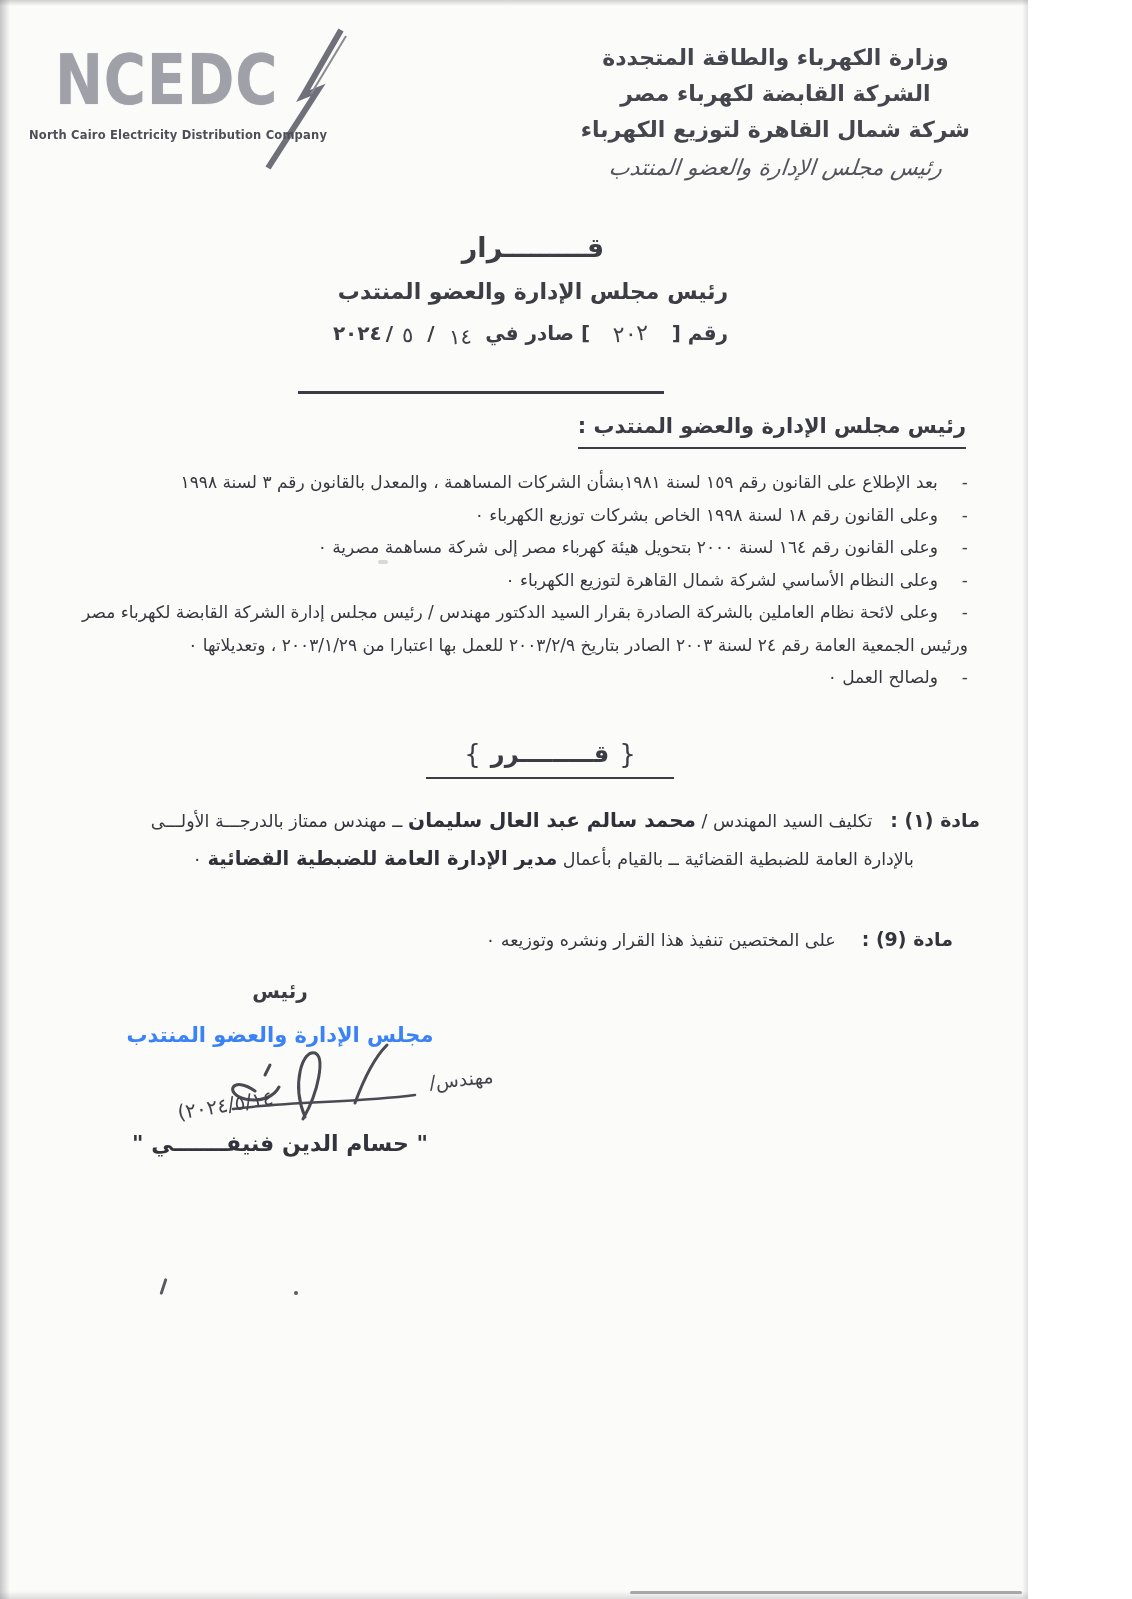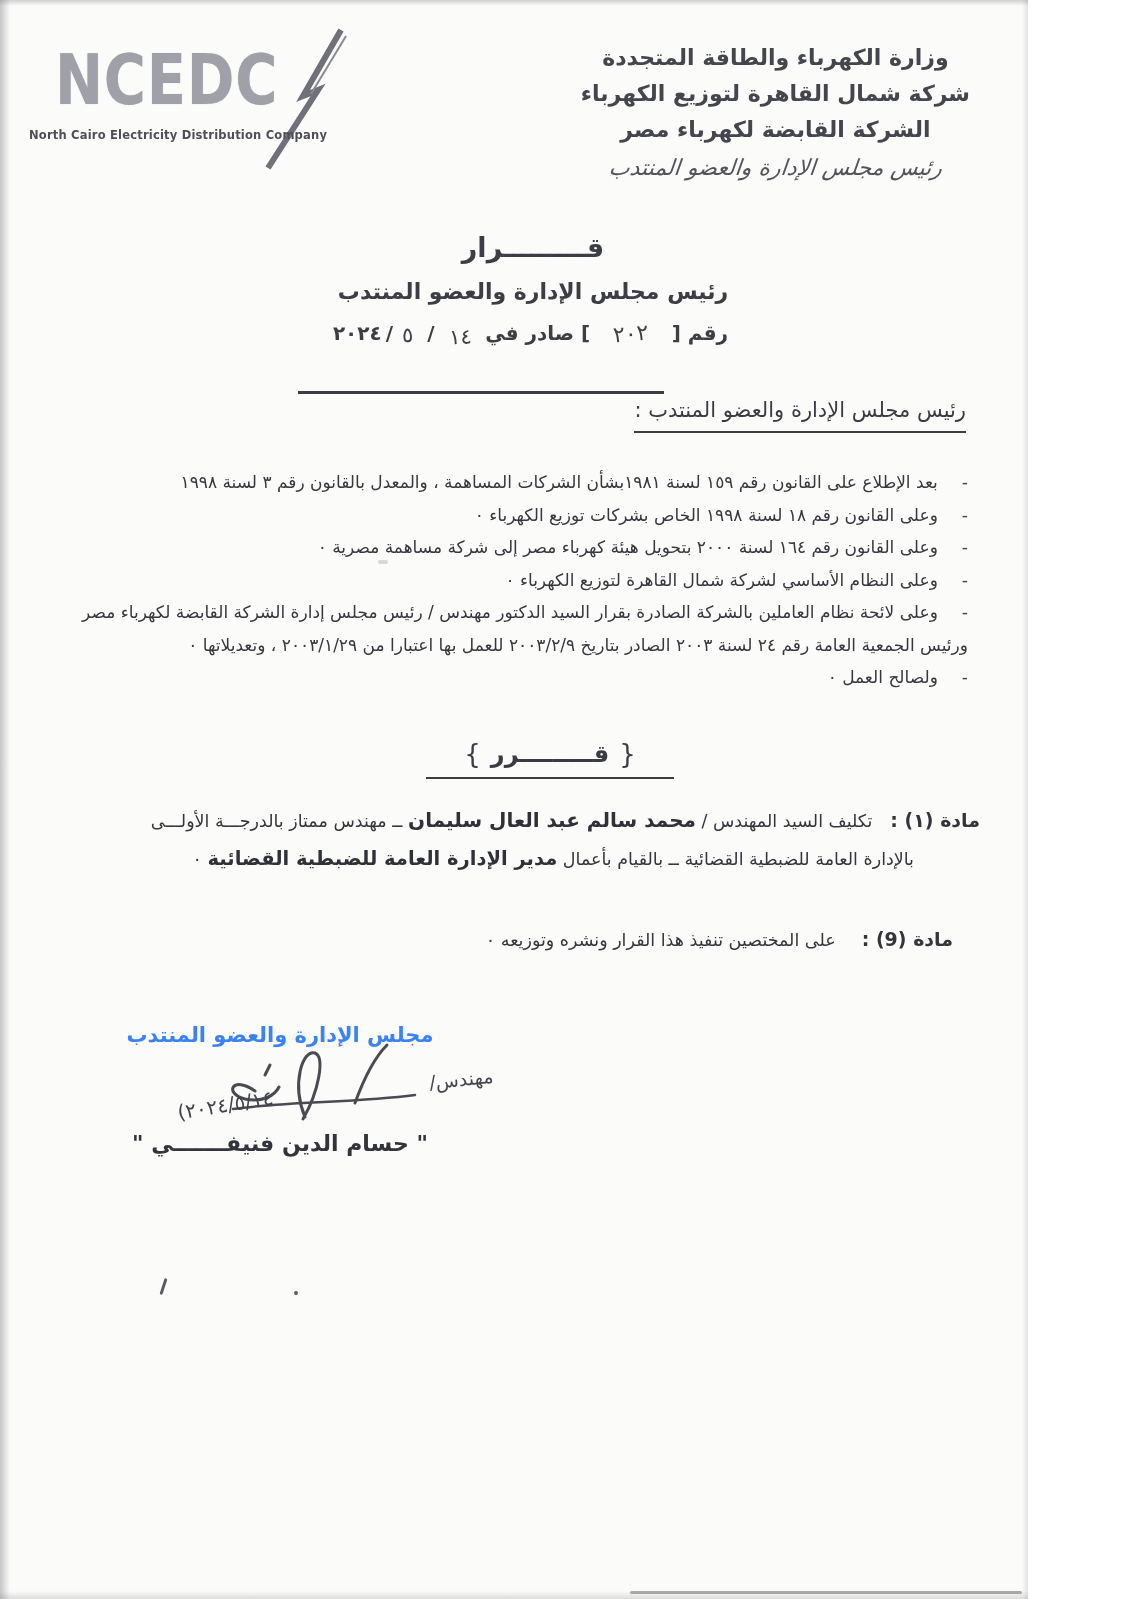--- a/index.html
+++ b/index.html
@@ -46,22 +46,22 @@
   .t3 .seg{margin:0 7px;}
   .t3 .seg-tight{margin:0 2px;}
   .hand{display:inline-block;font-weight:400;color:#40404a;}
   .hand-num{font-size:22px;transform:rotate(-5deg);position:relative;top:1px;margin:0 16px;}
   .hand-day{font-size:21px;transform:rotate(-3deg);position:relative;top:4px;}
   .hand-month{font-size:21px;transform:rotate(-2deg);position:relative;top:2px;}
   .title-underline{position:absolute;left:298px;top:391px;width:366px;height:3px;background:#3c3c44;}
 
   
   .pre-head{
-    position:absolute;right:62px;top:398px;direction:rtl;
-    font-size:21px;font-weight:normal;color:#3b3b43;
+    position:absolute;right:62px;top:414px;direction:rtl;
+    font-size:21px;font-weight:bold;color:#3b3b43;
     border-bottom:2.5px solid #3c3c44;padding-bottom:9px;text-align:right;
   }
   .pre-list{position:absolute;right:60px;left:56px;top:466px;direction:rtl;font-size:17px;line-height:32.5px;color:#37373f;text-align:right;}
   .bullet{margin:0;}
   .dash{margin-left:24px;color:#45454d;}
   .nowrap{white-space:nowrap;}
 
   
   .decided{position:absolute;left:380px;width:340px;top:738px;text-align:center;direction:rtl;}
   .decided-inner{
@@ -113,22 +113,22 @@
     <div class="logo-acronym">NCEDC</div>
     <svg class="logo-bolt" width="240" height="150" viewBox="0 0 240 150">
       <polyline points="166,4 128,70 143,64 93,142" fill="none" stroke="#70707a" stroke-width="6" stroke-linejoin="miter"></polyline>
       <polyline points="171,10 136,68" fill="none" stroke="#8a8a93" stroke-width="2"></polyline>
     </svg>
     <div class="logo-tagline">North Cairo Electricity Distribution Company</div>
   </div>
 
   <div class="letterhead">
     <div class="lh-line">وزارة الكهرباء والطاقة المتجددة</div>
+    <div class="lh-line">الشركة القابضة لكهرباء مصر</div>
     <div class="lh-line">شركة شمال القاهرة لتوزيع الكهرباء</div>
-    <div class="lh-line">الشركة القابضة لكهرباء مصر</div>
     <div class="lh-script">رئيس مجلس الإدارة والعضو المنتدب</div>
   </div>
 
   <div class="title-block">
     <div class="t1">قـــــــــرار</div>
     <div class="t2">رئيس مجلس الإدارة والعضو المنتدب</div>
     <div class="t3">
       <span class="seg">رقم [</span><span class="hand hand-num">٢٠٢</span><span class="seg">] صادر في</span><span class="hand hand-day seg">١٤</span><span class="seg">/</span><span class="hand hand-month seg">٥</span><span class="seg-tight">/</span><span class="seg-tight">٢٠٢٤</span>
     </div>
   </div>
@@ -158,20 +158,21 @@
     <div class="a1-line2">
       <span>بالإدارة العامة للضبطية القضائية ــ بالقيام بأعمال </span><span class="strong-role">مدير الإدارة العامة للضبطية القضائية</span><span> ٠</span>
     </div>
   </div>
 
   <div class="article2">
     <span class="art-label">مادة (9) :</span><span>على المختصين تنفيذ هذا القرار ونشره وتوزيعه ٠</span>
   </div>
 
   <div class="sig">
+    <div class="sig-t1">رئيس</div>
     <div class="sig-t2">مجلس الإدارة والعضو المنتدب</div>
     <div class="sig-prefix hand">مهندس/</div>
     <svg class="sig-scrawl" width="230" height="92" viewBox="0 0 230 92">
       <g fill="none" stroke="#4a4a53" stroke-width="3" stroke-linecap="round">
         <path d="M52,50 C30,34 20,52 42,58 C60,62 72,54 76,46"></path>
         <path d="M62,34 l5,-10"></path>
         <path d="M102,76 C88,42 100,8 112,12 C122,16 116,50 100,78"></path>
         <path d="M152,62 C160,40 172,16 184,4"></path>
         <path d="M30,68 C86,60 152,62 212,54" stroke-width="2.5"></path>
       </g>

